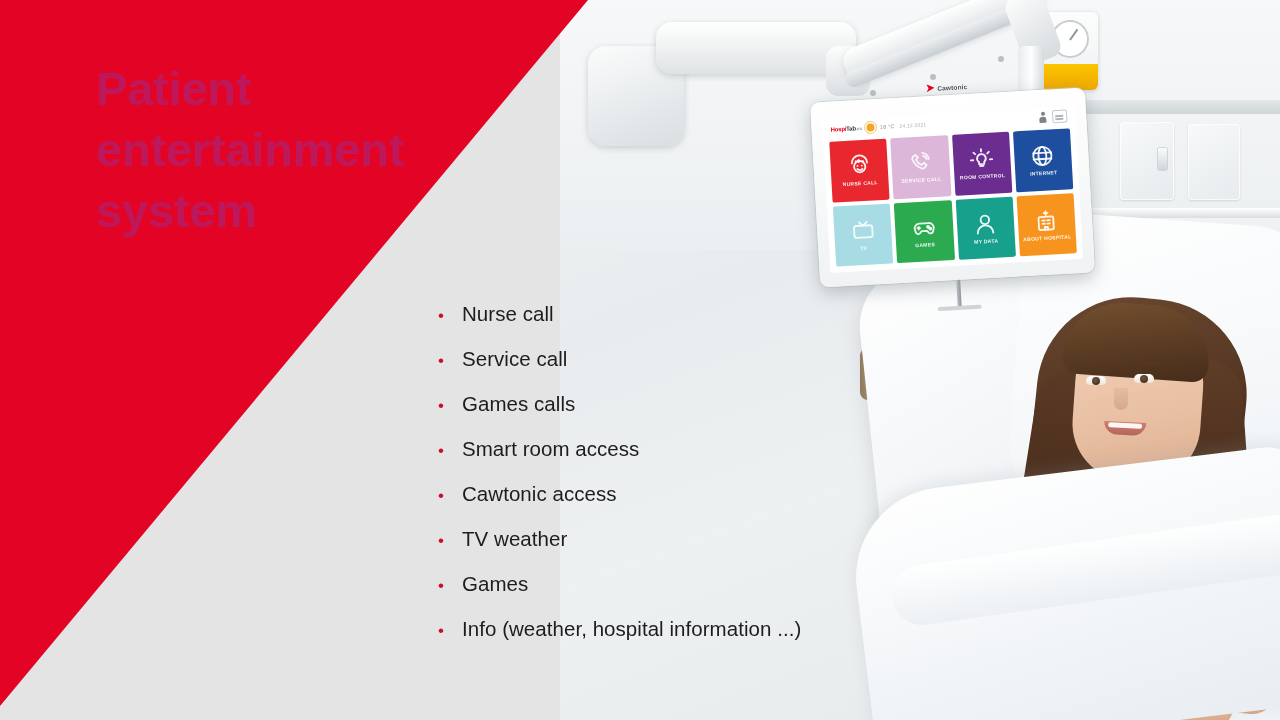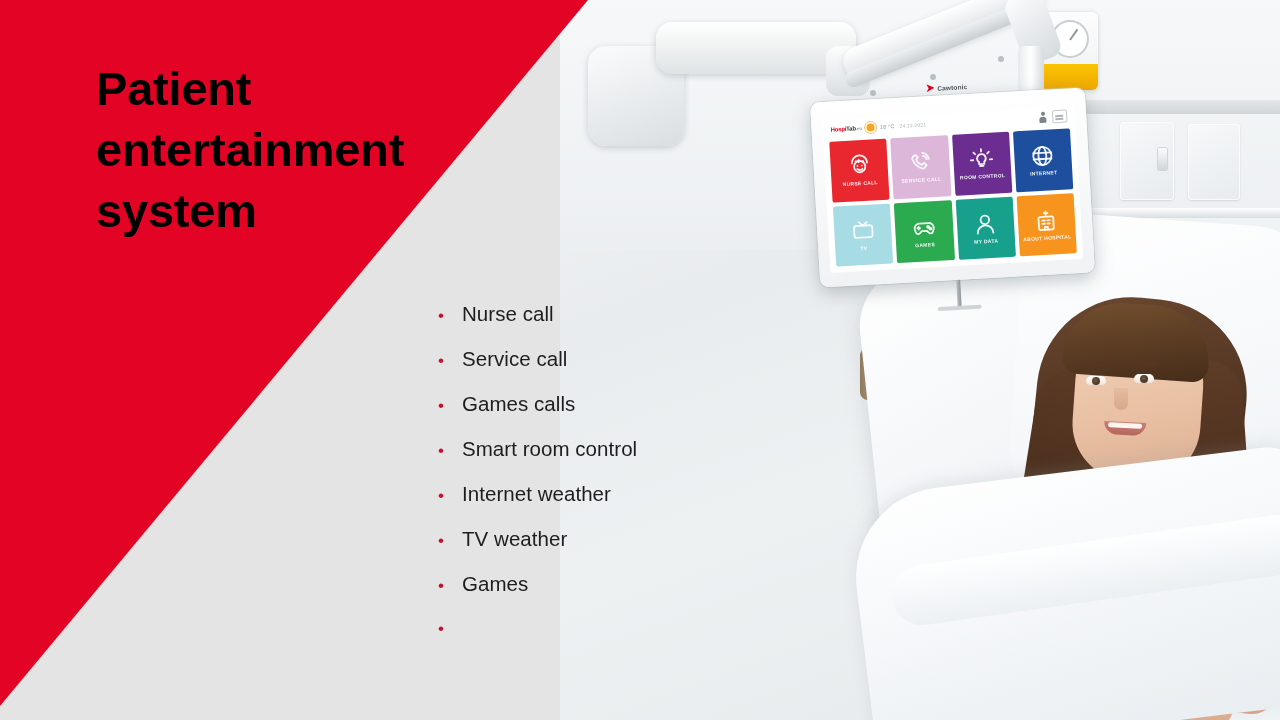--- a/index.html
+++ b/index.html
@@ -176,21 +176,21 @@
   .tab-foot2{position:absolute;left:50%;bottom:-30px;width:44px;height:4px;margin-left:-22px;
         background:#cfd4d7;border-radius:2px;}
 
   
   .redwedge{position:absolute;left:0;top:0;width:640px;height:720px;
         background:#e30425;
         clip-path:polygon(0 0,588px 0,0 706px);}
 
   
   .title{position:absolute;left:96px;top:58px;width:430px;
-        color:#000000;font-weight:bold;font-size:47px;line-height:1.30;
+        color:#be185d;font-weight:bold;font-size:47px;line-height:1.30;
         letter-spacing:-.2px;white-space:pre-line;}
   .bullets{position:absolute;left:438px;top:303px;width:520px;}
   .blt{display:flex;align-items:baseline;height:45px;}
   .blt .dot{width:24px;flex:0 0 24px;color:#c8102e;font-size:17px;line-height:1;padding-top:2px;}
   .blt .btxt{color:#1d1d1d;font-size:20.5px;line-height:1.1;letter-spacing:.05px;}
 </style>
 </head>
 <body>
 
 <div id="slide" style="background: rgb(228, 228, 228);">
@@ -402,32 +402,33 @@
     <div class="blt">
         <span class="dot" style="color: rgb(200, 16, 46);">•</span>
         <span class="btxt">Service call</span>
       </div>
     <div class="blt">
         <span class="dot" style="color: rgb(200, 16, 46);">•</span>
         <span class="btxt">Games calls</span>
       </div>
     <div class="blt">
         <span class="dot" style="color: rgb(200, 16, 46);">•</span>
-        <span class="btxt">Smart room control</span>
-      </div>
-    <div class="blt">
-        <span class="dot" style="color: rgb(200, 16, 46);">•</span>
-        <span class="btxt">Internet weather</span>
+        <span class="btxt">Smart room access</span>
+      </div>
+    <div class="blt">
+        <span class="dot" style="color: rgb(200, 16, 46);">•</span>
+        <span class="btxt">Cawtonic access</span>
       </div>
     <div class="blt">
         <span class="dot" style="color: rgb(200, 16, 46);">•</span>
         <span class="btxt">TV weather</span>
       </div>
     <div class="blt">
         <span class="dot" style="color: rgb(200, 16, 46);">•</span>
         <span class="btxt">Games</span>
       </div>
     <div class="blt">
         <span class="dot" style="color: rgb(200, 16, 46);">•</span>
+        <span class="btxt">Info (weather, hospital information ...)</span>
       </div>
   </div>
 
 </div>
 
 </body></html>

